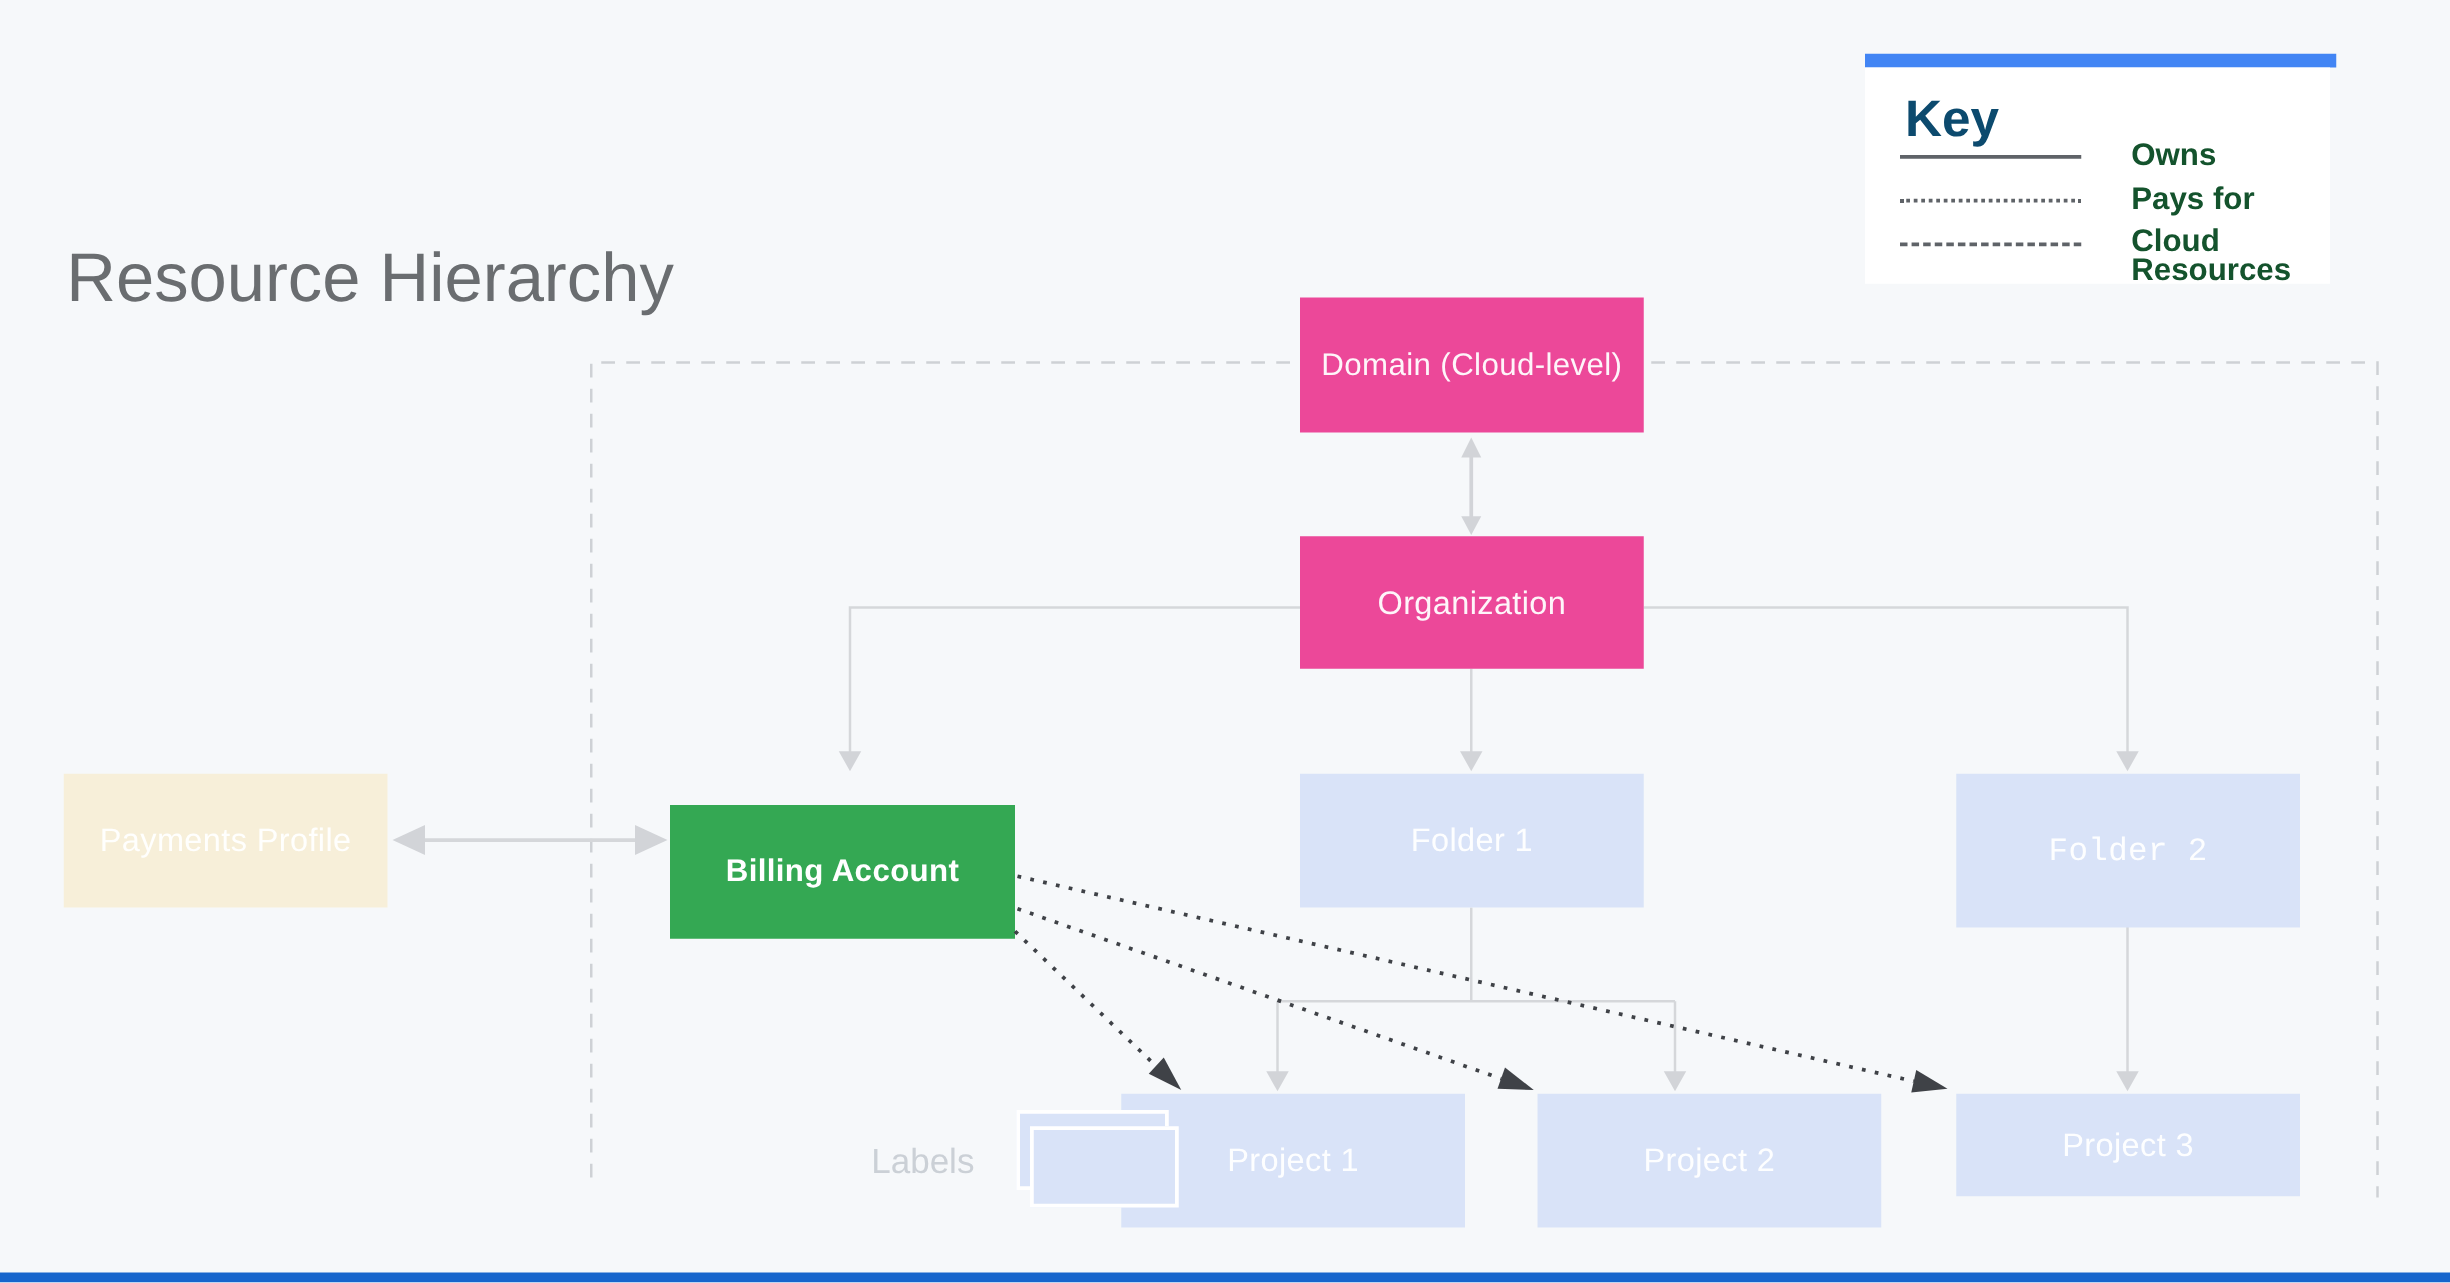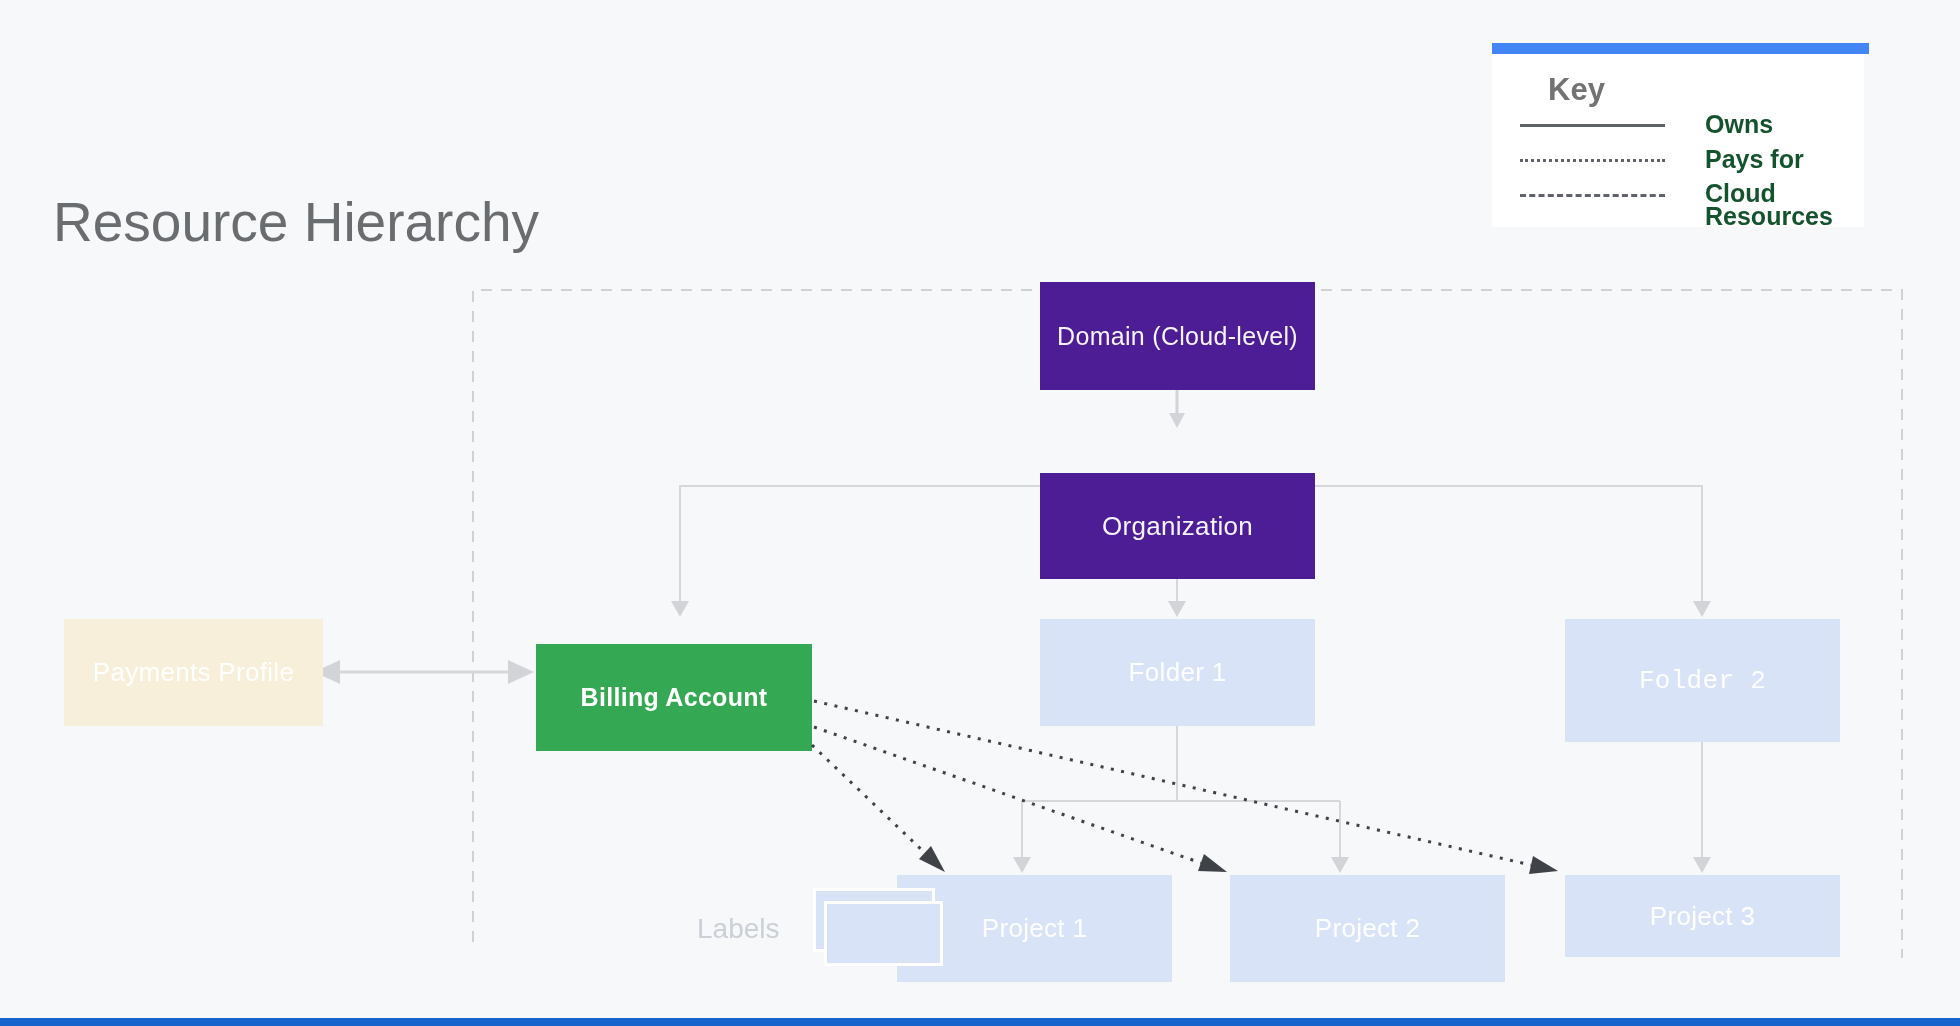--- a/index.html
+++ b/index.html
@@ -2,42 +2,42 @@
 <html><head>
 <meta charset="utf-8">
 <style>
   html,body{margin:0;padding:0;}
   body{font-family:"Liberation Sans",sans-serif;}
   #stage{position:relative;width:1960px;height:1026px;background:#f6f8fa;overflow:hidden;}
   svg.layer{position:absolute;left:0;top:0;pointer-events:none;}
   #connectors-bg{z-index:1;}
   .node{position:absolute;display:flex;align-items:center;justify-content:center;
         z-index:2;font-size:26px;color:rgba(255,255,255,0.95);letter-spacing:0.3px;}
-  .node.pink{background:#4c1d95;margin-top:44px;}
+  .node.pink{background:#ec4899;}
   .node.blue{background:#d9e3f8;}
   .node.cream{background:#f7efd9;}
   .node.green{background:#34a853;font-weight:bold;color:#ffffff;}
   #node-domain{left:1040px;top:238px;width:275px;height:108px;font-size:25px;}
   #node-organization{left:1040px;top:429px;width:275px;height:106px;}
-  #node-payments{left:51px;top:619px;width:259px;height:107px;margin-left:13px;}
+  #node-payments{left:51px;top:619px;width:259px;height:107px;}
   #node-billing{left:536px;top:619px;width:276px;height:107px;font-size:25px;margin-top:25px;}
   #node-folder1{left:1040px;top:619px;width:275px;height:107px;}
   #node-folder2{left:1565px;top:619px;width:275px;height:123px;font-family:Liberation Mono, monospace;}
   #node-project1{left:897px;top:875px;width:275px;height:107px;}
   #node-project2{left:1230px;top:875px;width:275px;height:107px;text-align:center;}
   #node-project3{left:1565px;top:875px;width:275px;height:82px;}
   #connectors-fg{z-index:3;}
   #page-title{position:absolute;left:53px;top:190px;font-size:55px;color:#6a6d70;z-index:2;}
   #labels-caption{position:absolute;left:697px;top:913px;font-size:28px;color:#cbd0d6;z-index:3;}
   .label-card{position:absolute;background:#d9e3f8;border:3px solid #ffffff;z-index:3;}
   #label-card-back{left:813px;top:888px;width:116px;height:58px;}
   #label-card-front{left:824px;top:901px;width:113px;height:59px;}
   #key-box{position:absolute;left:1492px;top:54px;width:372px;height:173px;background:#ffffff;z-index:4;}
   #key-topbar{position:absolute;left:1492px;top:43px;width:377px;height:11px;background:#4285f4;z-index:4;}
-  #key-title{position:absolute;left:32px;top:18px;font-size:31px;font-weight:bold;color:#737373;margin-left:24px;}
+  #key-title{position:absolute;left:32px;top:18px;font-size:41px;font-weight:bold;color:#0c4a6e;}
   .key-line{position:absolute;left:28px;width:145px;height:0;}
   .key-line.solid{border-top:3px solid #5f6368;}
   .key-line.dotted{border-top:3px dotted #5f6368;}
   .key-line.dashed{border-top:3px dashed #5f6368;}
   #key-line-owns{top:70px;}
   #key-line-paysfor{top:105px;}
   #key-line-cloud{top:140px;}
   .key-label{position:absolute;left:213px;font-size:25px;font-weight:bold;color:#14532d;line-height:23px;width:140px;}
   #key-label-owns{top:59px;}
   #key-label-paysfor{top:94px;}

